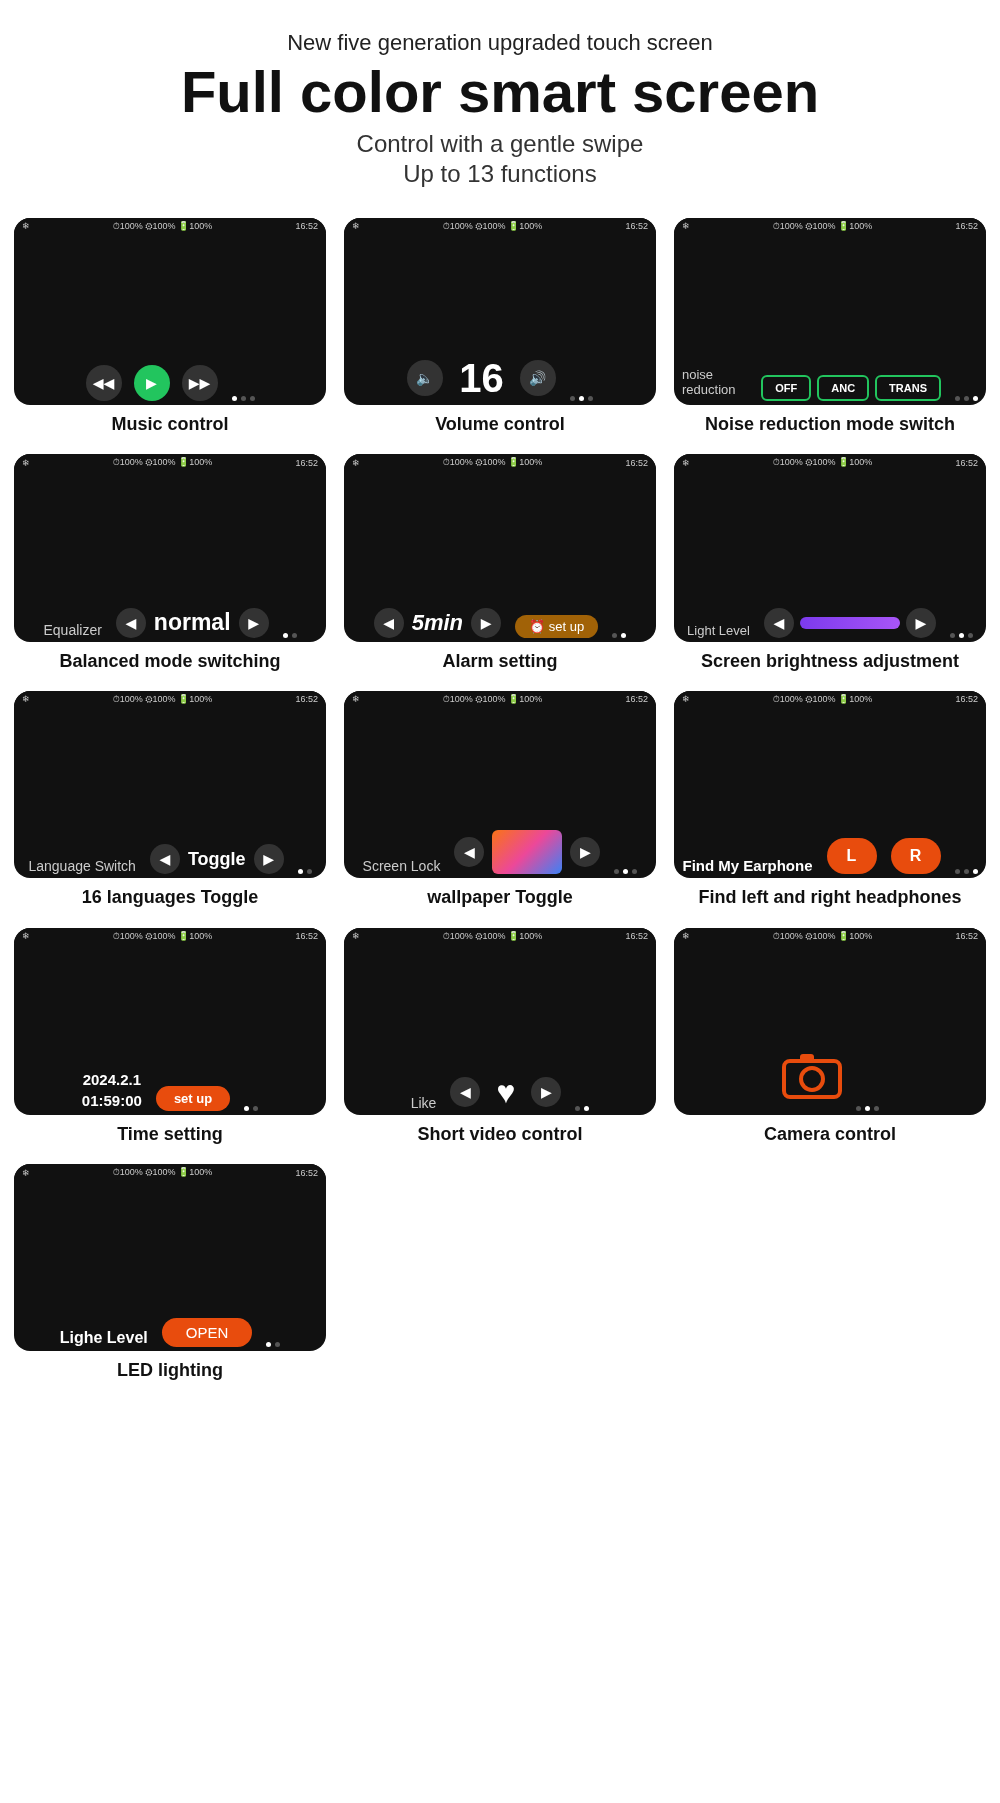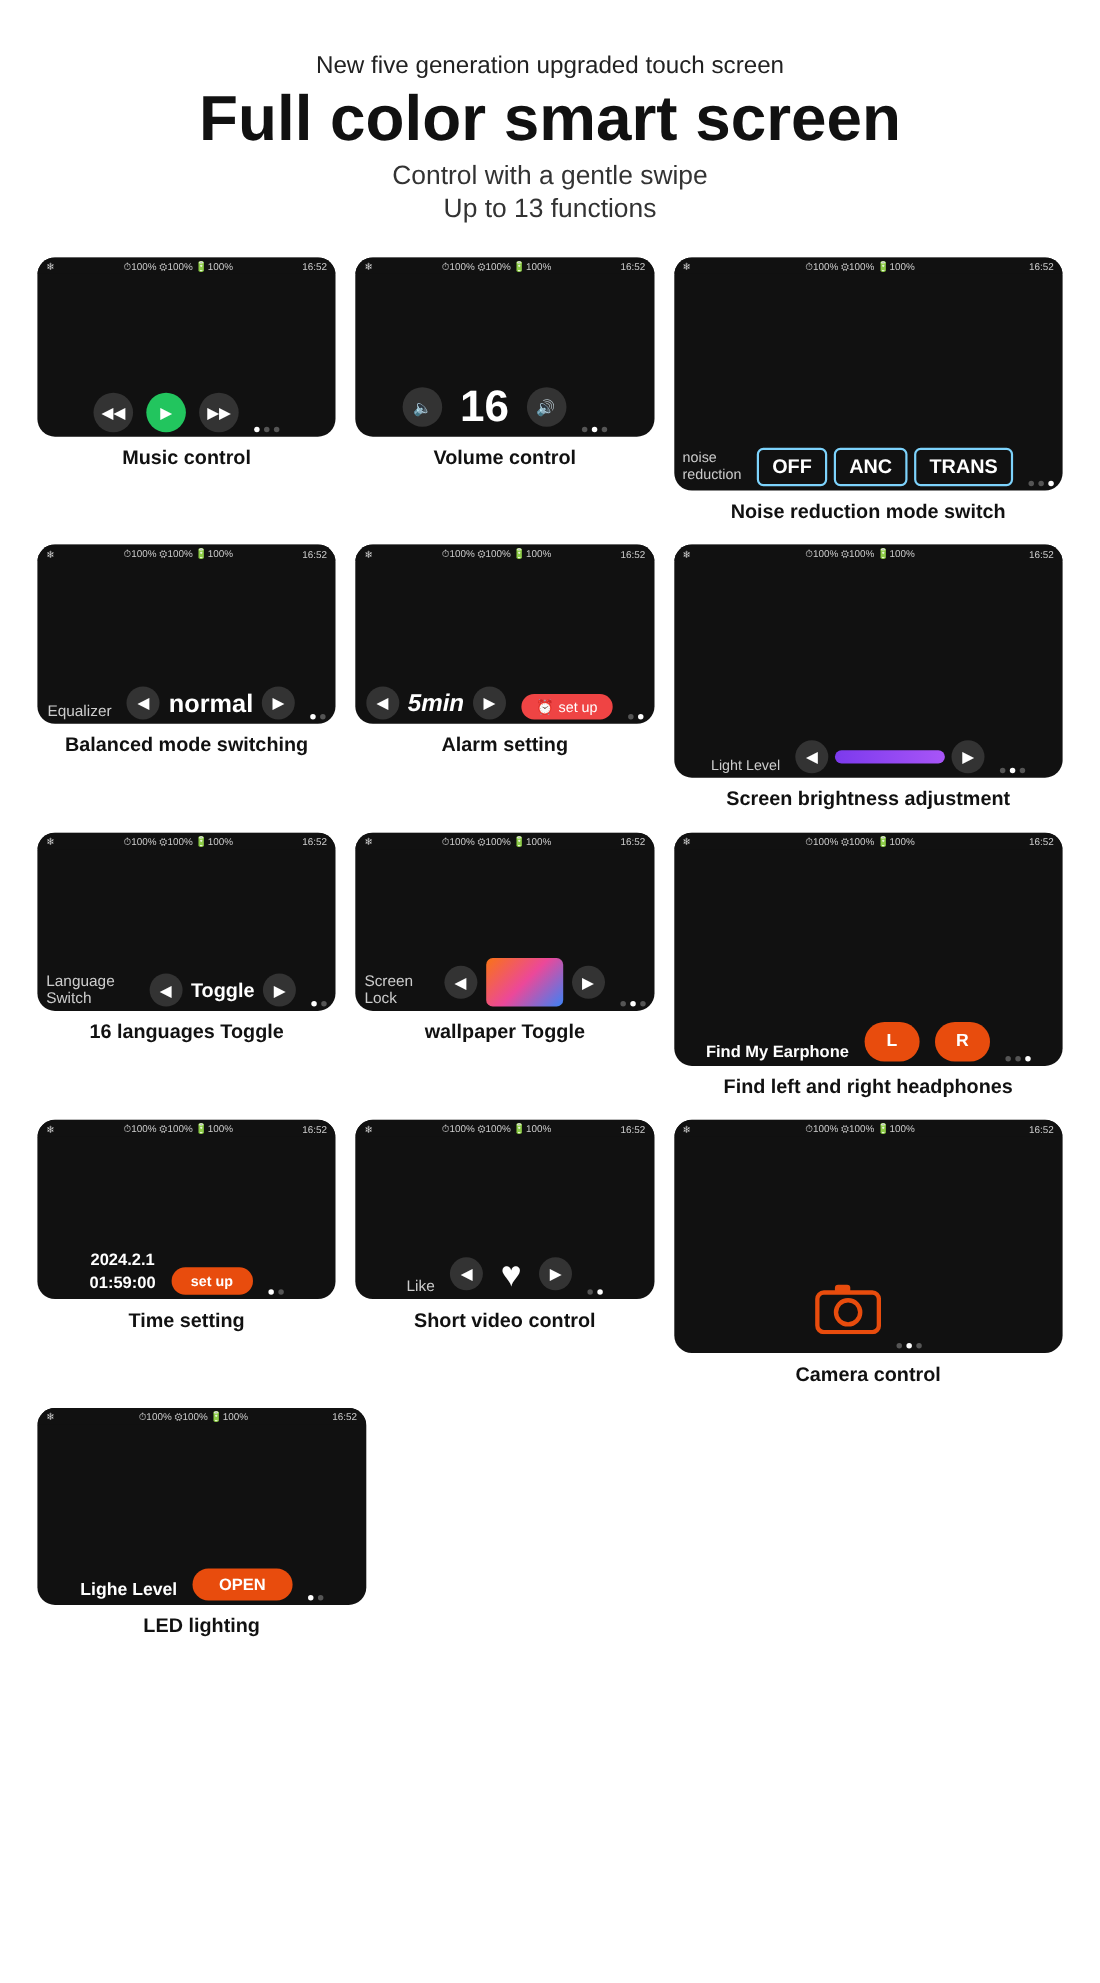--- a/index.html
+++ b/index.html
@@ -4,23 +4,22 @@
   <style>
     * { box-sizing: border-box; margin: 0; padding: 0; }
     body {
       background: #ffffff;
       font-family: Arial, sans-serif;
       width: 1000px;
       min-height: 1803px;
     }
     .page {
       width: 1000px;
-      padding: 30px 24px 40px;
+      padding: 30px 4px 40px;
       background: #fff;
-      margin-top: 16px;
     }
     .header {
       text-align: center;
       margin-bottom: 30px;
     }
     .header-sub {
       font-size: 22px;
       color: #222;
       font-weight: normal;
       margin-bottom: 4px;
@@ -115,42 +114,42 @@
     }
     .volume-row {
       display: flex; align-items: center; gap: 16px;
     }
 
     
     .nr-title { font-size: 13px; color: #ccc; margin-bottom: 4px; }
     .nr-buttons { display: flex; gap: 6px; }
     .nr-btn {
       padding: 5px 12px;
-      border: 2px solid #7dd3fc;
+      border: 2px solid #22c55e;
       border-radius: 6px;
       color: #fff;
-      font-size: 18px;
+      font-size: 11px;
       font-weight: 700;
     }
 
     
     .eq-title { font-size: 14px; color: #ccc; }
     .eq-row { display: flex; align-items: center; gap: 8px; }
     .eq-val { font-size: 23px; font-weight: 700; color: #fff; }
     .arrow-btn {
       width: 30px; height: 30px;
       background: #333; border-radius: 50%;
       display: flex; align-items: center; justify-content: center;
       color: #fff; font-size: 14px;
     }
 
     
     .alarm-time { font-size: 22px; color: #fff; font-weight: 600; font-style: italic; }
     .alarm-setup {
-      background: #ef4444;
+      background: #a16207;
       color: #fff;
       border-radius: 20px;
       padding: 4px 14px;
       font-size: 13px;
       display: flex; align-items: center; gap: 4px;
     }
 
     
     .light-title { font-size: 13px; color: #ccc; }
     .light-bar-row { display: flex; align-items: center; gap: 6px; }
@@ -202,21 +201,21 @@
     .camera-icon { font-size: 52px; color: #e84c0d; }
 
     
     .led-title { font-size: 16px; color: #fff; font-weight: 600; }
     .led-open {
       background: #e84c0d;
       color: #fff;
       border-radius: 20px;
       padding: 6px 24px;
       font-size: 15px;
-      font-weight: 700;
+      font-weight: 400;
     }
 
     .screen-lock-row {
       display: flex; align-items: center; gap: 8px;
     }
   </style>
 </head>
 <body>
 
 <div class="page">

